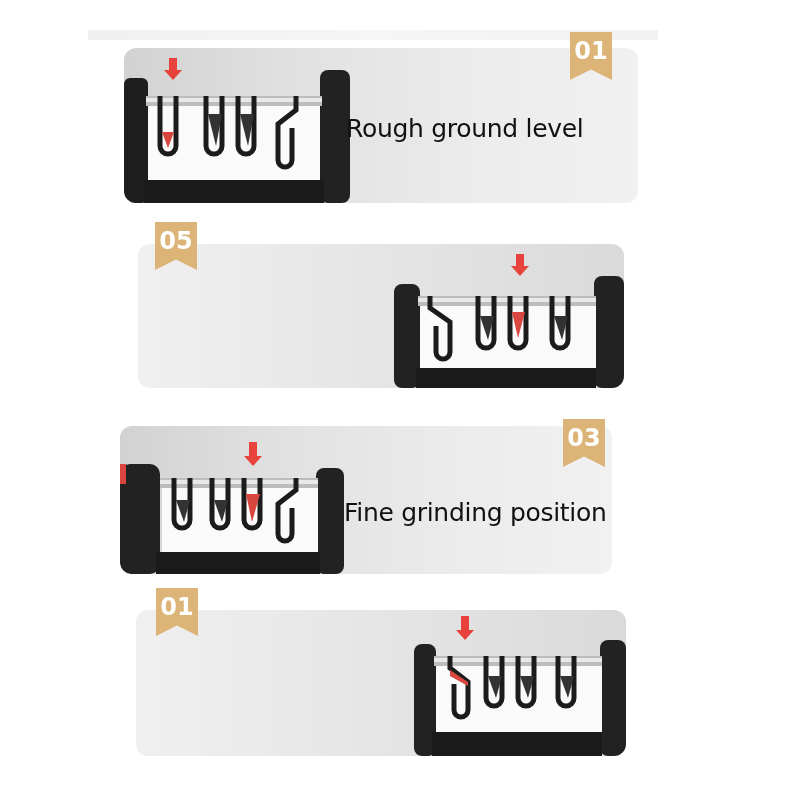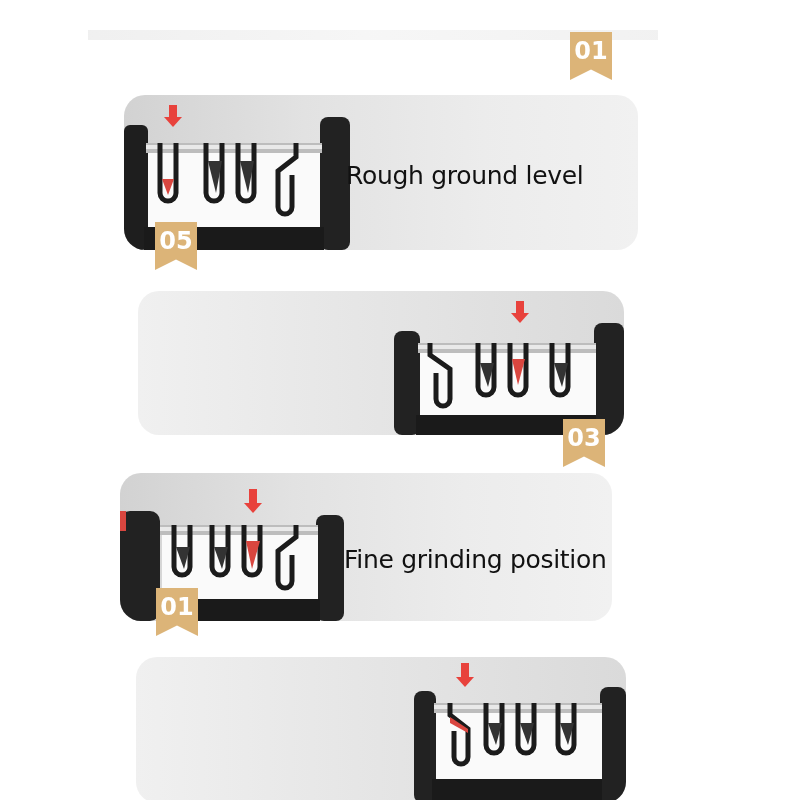--- a/index.html
+++ b/index.html
@@ -1,21 +1,21 @@
 <!DOCTYPE html>
 <html><head>
 <meta charset="utf-8">
 <style>
   html, body { margin:0; padding:0; }
   body { width:800px; height:800px; background:#ffffff; position:relative; overflow:hidden;
          font-family:"DejaVu Sans", "Liberation Sans", sans-serif; }
   .topstrip { position:absolute; left:88px; top:30px; width:570px; height:10px;
               background:linear-gradient(90deg,#ececec,#f4f4f4 50%,#eeeeee); opacity:.8; }
-  .card { position:absolute; border-radius:21px; overflow:hidden;
-          background:linear-gradient(90deg,#d2d2d2 0%,#e2e2e2 35%,#ececec 70%,#f1f1f1 100%);margin-top:47px; }
+  .card { position:absolute; border-radius:12px; overflow:hidden;
+          background:linear-gradient(90deg,#d2d2d2 0%,#e2e2e2 35%,#ececec 70%,#f1f1f1 100%); }
   .card.rev { background:linear-gradient(90deg,#f0f0f0 0%,#e6e6e6 45%,#dadada 100%); }
   .label { position:absolute; color:#111; font-size:25px; white-space:nowrap; letter-spacing:-0.3px; }
   .badge { position:absolute; width:42px; height:48px; background:#dcb478; color:#fff;
            font-weight:bold; font-size:24px; text-align:center; line-height:38px;
            clip-path:polygon(0 0,100% 0,100% 100%,50% 78%,0 100%); z-index:3; }
   .sharp { position:absolute; }
 </style>
 </head>
 <body>
 

